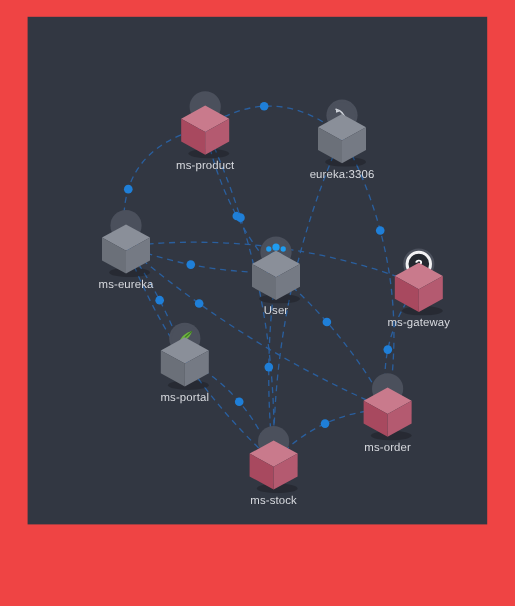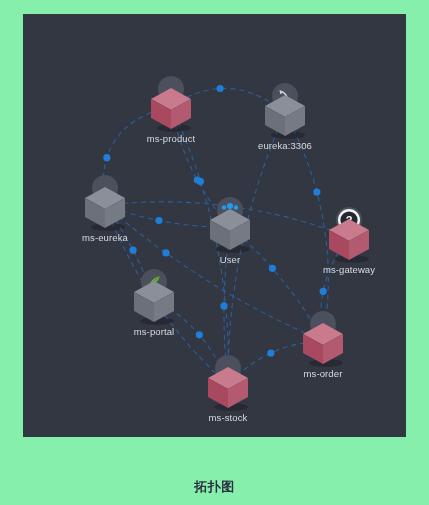--- a/index.html
+++ b/index.html
@@ -9,21 +9,21 @@
     width: 429px;
     height: 505px;
     overflow: hidden;
     font-family: "Liberation Sans", sans-serif;
   }
 
   #root {
     position: relative;
     width: 429px;
     height: 505px;
-    background: #86efac;
+    background: #ef4444;
   }
 
   
   #topology-panel {
     position: absolute;
     left: 23px;
     top: 14px;
     width: 383px;
     height: 423px;
     background: #323742;
@@ -262,15 +262,14 @@
       <ellipse cx="25" cy="42" rx="17" ry="4" fill="#000" opacity="0.22"></ellipse>
       <polygon points="22,2 42,13 22,24 2,13" fill="#c97a8c"></polygon>
       <polygon points="2,13 22,24 22,43 2,32" fill="#a8495f"></polygon>
       <polygon points="42,13 22,24 22,43 42,32" fill="#b45a70"></polygon>
     </svg></div>
           <div class="node-label">ms-stock</div>
         </div>
       </div>
   </div>
 
-  <div id="caption">拓扑图</div>
 
 </div>
 
 </body></html>

